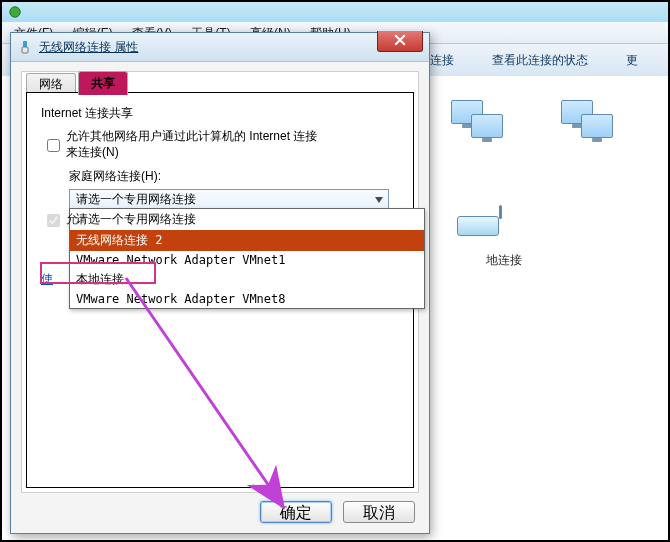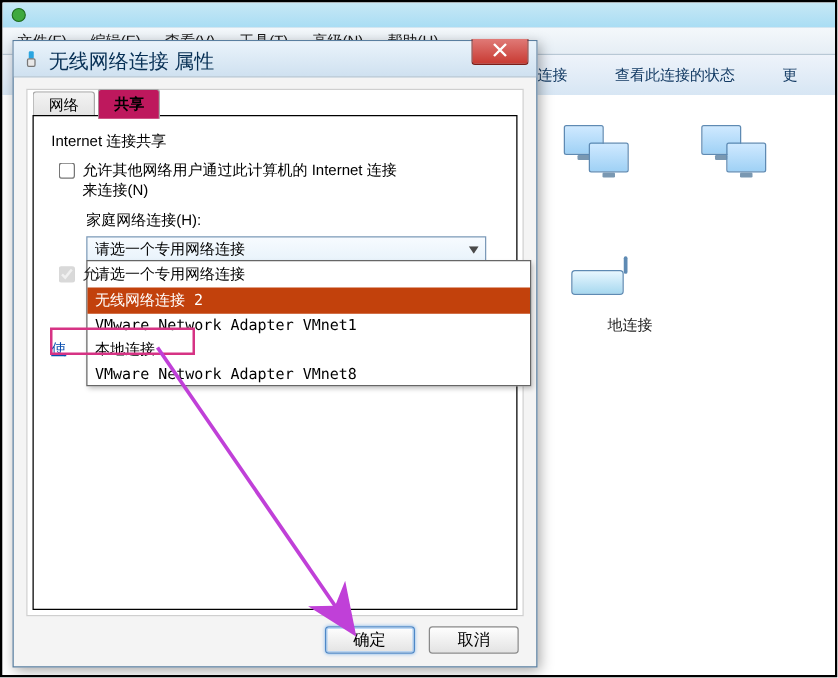--- a/index.html
+++ b/index.html
@@ -32,43 +32,43 @@
   .monitor::after{content:"";position:absolute;left:10px;bottom:-5px;width:10px;height:4px;background:#7a98b2;border-radius:1px;}
   .monitor.m1{left:4px;top:4px;}
   .monitor.m2{left:24px;top:18px;}
   .modem{position:absolute;left:10px;top:30px;width:40px;height:18px;background:linear-gradient(#e8f7ff,#a7d8ef);border:1px solid #5e8ab3;border-radius:3px;}
   .modem::before{content:"";position:absolute;right:-4px;top:-12px;width:3px;height:14px;background:#5e8ab3;border-radius:2px;}
 
   
   .dialog{position:absolute;left:8px;top:30px;width:418px;height:500px;background:#f4f4f4;border:1px solid #5a7fa0;box-shadow:2px 3px 10px rgba(0,0,0,.35);}
   .titlebar{height:28px;background:linear-gradient(#eaf3fb,#cfe1f0);position:relative;border-bottom:1px solid #b3c5d4;}
   .titlebar .ticon{position:absolute;left:6px;top:6px;width:16px;height:16px;}
-  .titlebar .ttext{position:absolute;left:28px;top:6px;color:#062f54;font-size:16px;}
+  .titlebar .ttext{position:absolute;left:28px;top:6px;color:#062f54;font-size:12px;text-decoration:underline;}
   .closebox{position:absolute;right:6px;top:-2px;width:44px;height:20px;background:linear-gradient(#e07a77,#c83a32);border:1px solid #7a1e18;border-top:none;border-radius:0 0 3px 3px;display:flex;align-items:center;justify-content:center;}
   .closebox svg{width:12px;height:12px;}
   .dialog-body{position:absolute;left:10px;top:38px;right:10px;bottom:40px;background:#fff;border:1px solid #cfcfcf;box-sizing:border-box;}
   .tabstrip{position:absolute;left:4px;top:-2px;height:22px;}
   .tab{display:inline-block;border:1px solid #a9a9a9;background:linear-gradient(#fefefe,#eaeaea);padding:3px 12px 3px 12px;border-bottom:none;position:relative;top:1px;border-radius:3px 3px 0 0;margin-right:-1px;}
   .tab.inactive{background:linear-gradient(#f3f3f3,#e1e1e1);top:2px;padding-top:2px;}
   .tab.active{background:#be185d;z-index:2;font-weight:bold;}
   .tabpanel{position:absolute;left:4px;right:4px;top:20px;bottom:4px;border:1px solid #000000;background:#fff;padding:12px 14px;box-sizing:border-box;}
   .group-title{margin-bottom:6px;}
-  .check-row{display:flex;align-items:flex-start;margin:0 0 4px 6px;}
+  .check-row{display:flex;align-items:center;margin:0 0 4px 6px;}
   .check-row input{margin:2px 6px 0 0;width:13px;height:13px;}
   .check-row label{line-height:16px;}
   .sub-label{margin:8px 0 4px 28px;}
   .combo{margin:0 0 0 28px;width:320px;height:20px;border:1px solid #7b99b8;background:linear-gradient(#f7fbff,#e9f3fb);position:relative;box-sizing:border-box;display:flex;align-items:center;padding:0 18px 0 6px;}
   .combo .drop-arrow{position:absolute;right:2px;top:2px;width:15px;height:15px;display:flex;align-items:center;justify-content:center;}
   .combo .drop-arrow svg{width:8px;height:6px;}
   .dropdown-list{position:absolute;left:28px;top:0;width:354px;border:1px solid #666;background:#fff;box-shadow:1px 2px 4px rgba(0,0,0,.25);}
   .dropdown-list .opt{padding:2px 6px;font-family:"SimSun",monospace;white-space:nowrap;}
   .dropdown-list .opt.sel{background:#c2410c;color:#fff;}
   .link-blue{color:#0a4fb0;text-decoration:underline;}
   .dlg-buttons{position:absolute;right:14px;bottom:10px;}
-  .winbtn{width:72px;height:22px;border:1px solid #8a8a8a;background:linear-gradient(#fefefe,#e3e3e3);border-radius:3px;margin-left:8px;font-size:13px;font-family:inherit;}
+  .winbtn{width:72px;height:22px;border:1px solid #8a8a8a;background:linear-gradient(#fefefe,#e3e3e3);border-radius:3px;margin-left:8px;font-size:16px;font-family:inherit;}
   .winbtn.default{border-color:#4e88c7;box-shadow:0 0 0 1px #a9cdf3 inset,0 0 3px #7fb4ea;}
   
   .hl-rect{position:absolute;border:2px solid #d63384;pointer-events:none;}
   .arrow-svg{position:absolute;pointer-events:none;}
   
 </style>
 </head>
 <body>
 
 <div class="canvas">

